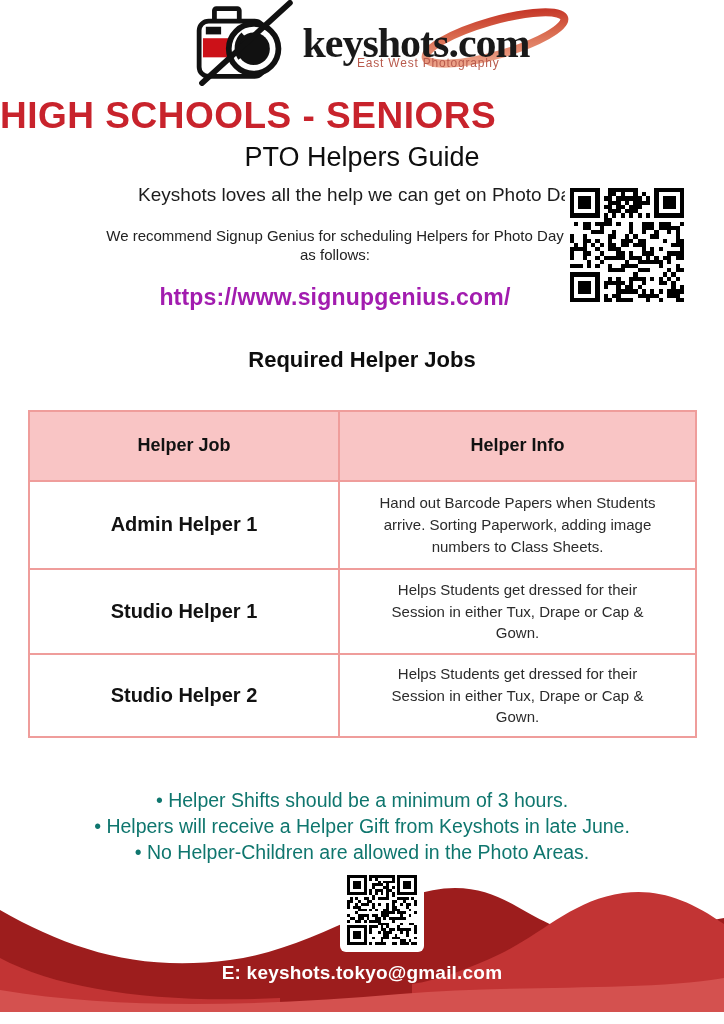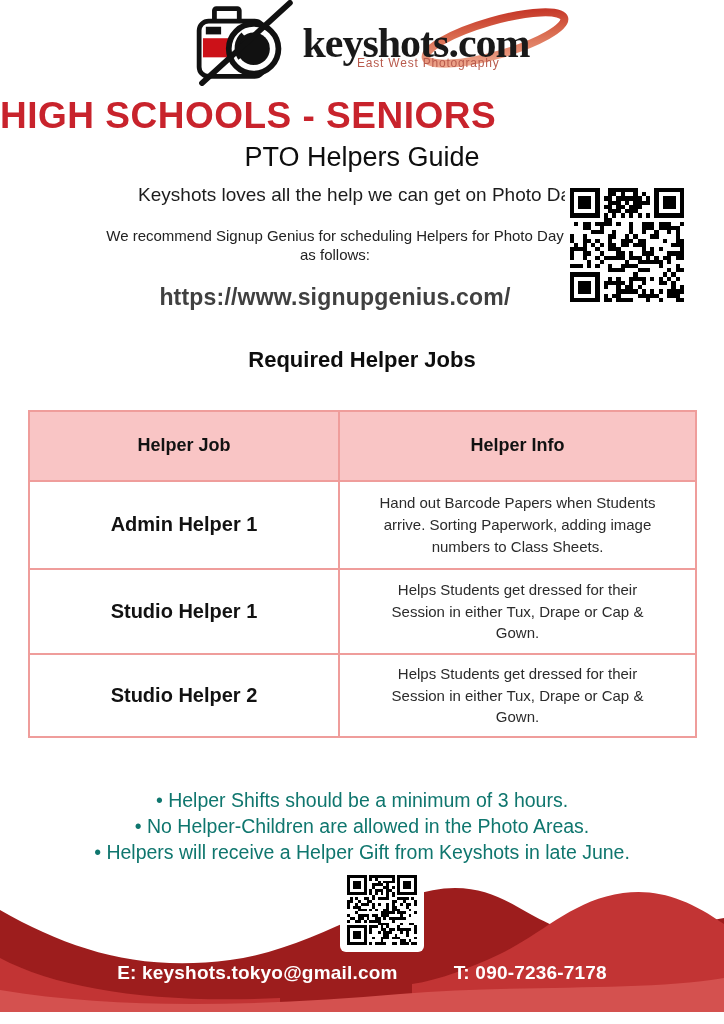--- a/index.html
+++ b/index.html
@@ -30,21 +30,21 @@
   
   .h1 {
     margin-top:11px; text-align:left;
     font-size:37px; font-weight:700; letter-spacing:0.5px; color:#c8232c; line-height:1;
   }
   .h2 { margin-top:10px; text-align:center; font-size:27px; font-weight:400; color:#0d0d0d; line-height:1; }
   .tagline { margin-top:14px; text-align:center; font-size:19px; color:#1c1c1c; line-height:1.1; }
 
   .intro-col { width:670px; margin-top:20px; }
   .recommend { text-align:center; font-size:15px; color:#222; line-height:1.3; width:460px; margin:0 auto; }
-  .signup-link { margin-top:19px; text-align:center; font-size:23px; font-weight:700; color:#404040; letter-spacing:0.2px; }
+  .signup-link { margin-top:19px; text-align:center; font-size:23px; font-weight:700; color:#a21caf; letter-spacing:0.2px; }
 
   .qr-top { position:absolute; left:565px; top:183px; width:124px; height:124px; background:#fff; padding:5px; }
 
   .section-title { margin-top:38px; text-align:center; font-size:22px; font-weight:700; color:#0d0d0d; line-height:1; }
 
   
   table.jobs {
     border-collapse:collapse; table-layout:fixed;
     width:669px; margin:39px 27px 0 28px;
   }
@@ -416,22 +416,22 @@
     </tr>
     <tr class="r3">
       <td class="job-cell">Studio Helper 2</td>
       <td class="info-cell">Helps Students get dressed for their Session in either Tux, Drape or Cap &amp; Gown.</td>
     </tr>
   </tbody>
     </table>
 
   <div class="notes">
     <div>• Helper Shifts should be a minimum of 3 hours.</div>
+    <div>• Helpers will receive a Helper Gift from Keyshots in late June.</div>
     <div>• No Helper-Children are allowed in the Photo Areas.</div>
-    <div>• Helpers will receive a Helper Gift from Keyshots in late June.</div>
   </div>
 
   <div class="footer">
     <svg class="waves" viewBox="0 0 724 180" preserveAspectRatio="none">
       <path d="M0,78 C70,118 140,140 230,128 C320,116 390,56 455,56 C510,56 530,95 590,104 C640,110 690,92 724,86 L724,180 L0,180 Z" fill="#9d1d1d"></path>
       <path d="M724,92 C690,68 658,56 623,61 C573,68 545,100 500,122 C470,136 440,148 412,152 L412,180 L724,180 Z" fill="#c23434"></path>
       <path d="M0,126 C60,158 160,172 280,166 L280,180 L0,180 Z" fill="#c23434"></path>
       <path d="M0,158 C120,178 260,174 400,162 C520,152 640,160 724,146 L724,180 L0,180 Z" fill="#d4514f"></path>
     </svg>
     <div class="qr-bottom qr-box">
@@ -644,17 +644,16 @@
           <rect x="18" y="0" width="7" height="7" fill="#000"></rect>
           <rect x="19" y="1" width="5" height="5" fill="#fff"></rect>
           <rect x="20" y="2" width="3" height="3" fill="#000"></rect>
           <rect x="0" y="18" width="7" height="7" fill="#000"></rect>
           <rect x="1" y="19" width="5" height="5" fill="#fff"></rect>
           <rect x="2" y="20" width="3" height="3" fill="#000"></rect>
         </svg>
       </div>
     <div class="footer-text-row">
       <span>E: keyshots.tokyo@gmail.com</span>
-      <span>T: 090-7236-7178</span>
     </div>
   </div>
 
 </div>
 
 </body></html>

